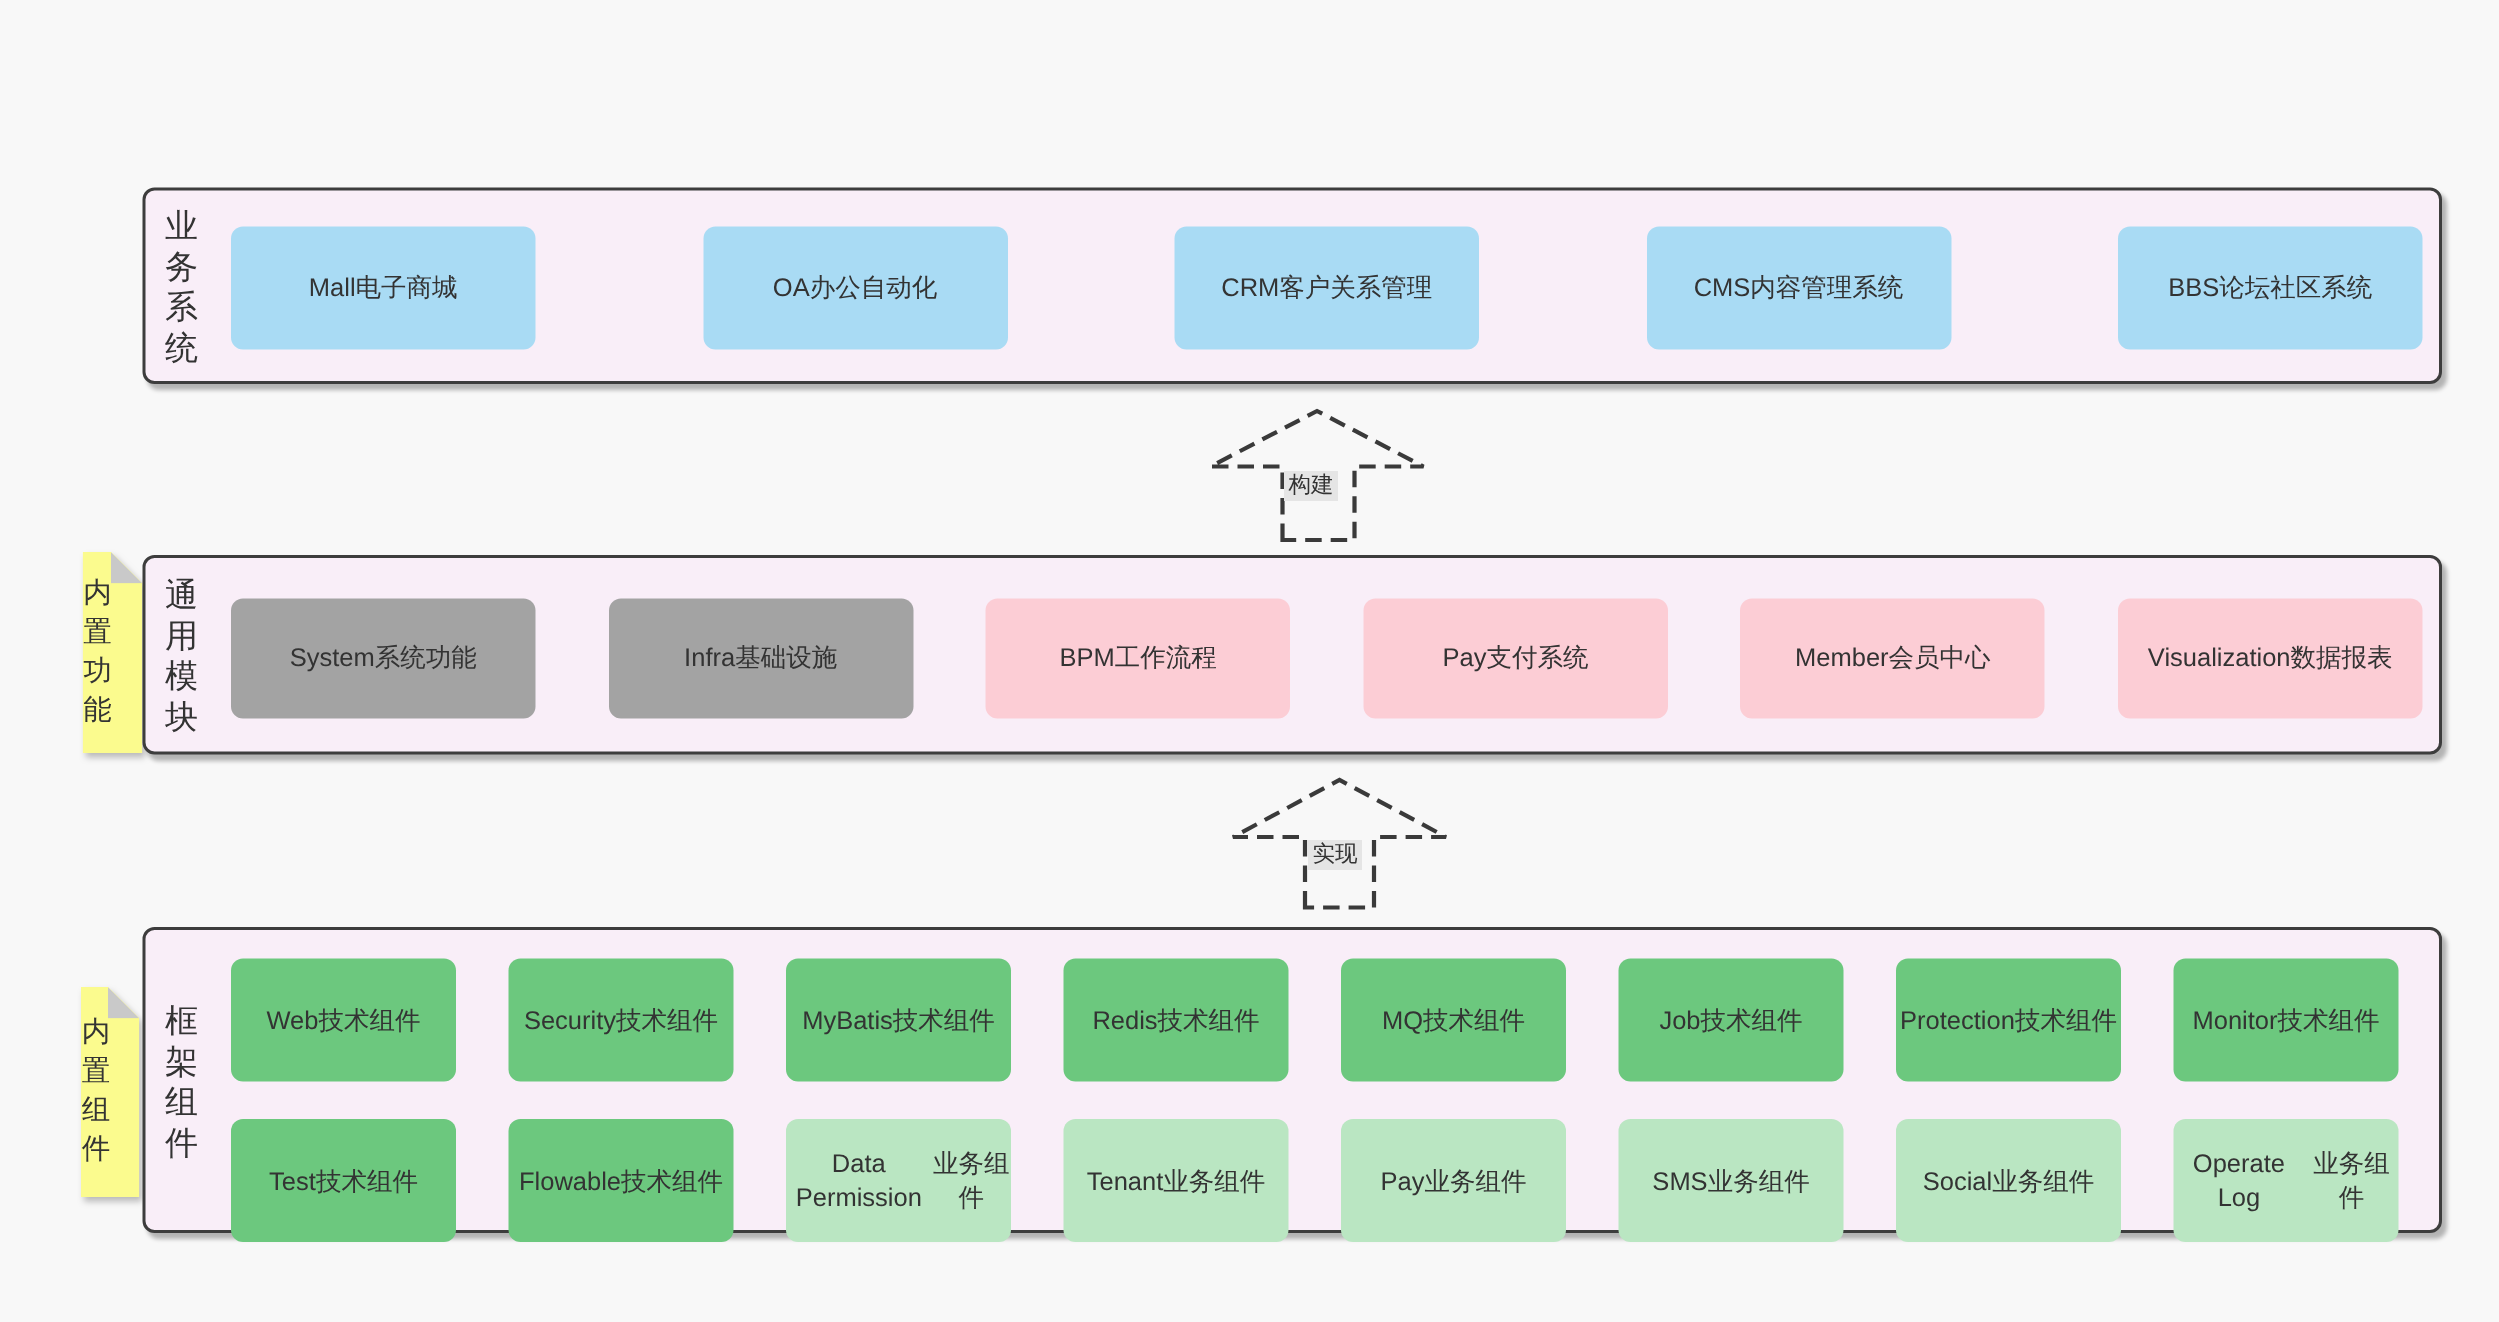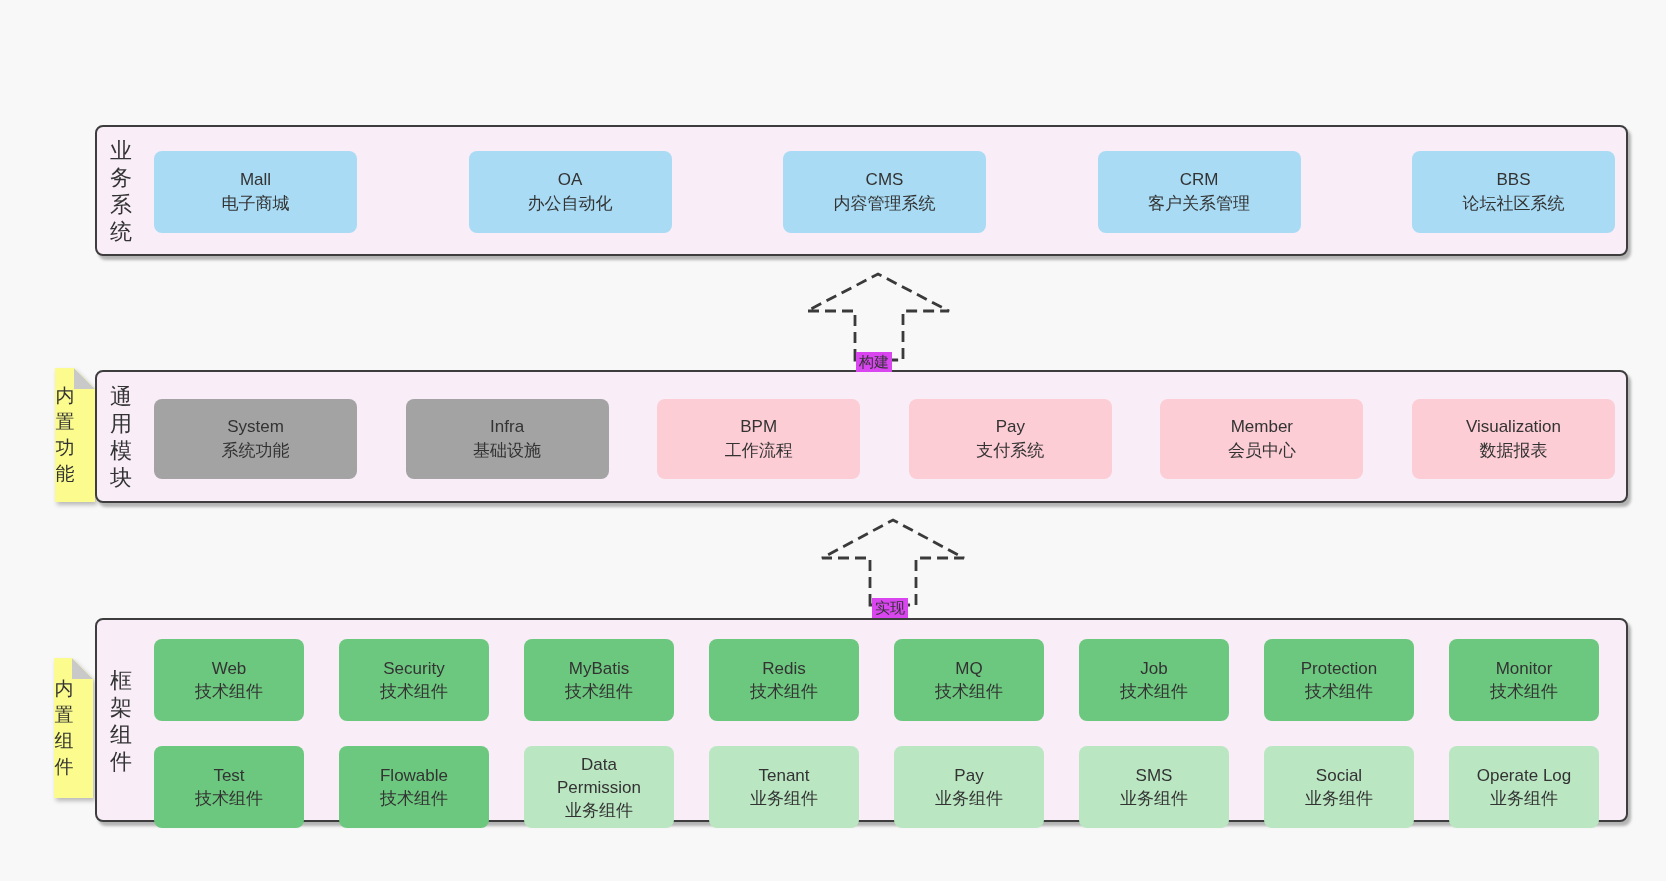--- a/index.html
+++ b/index.html
@@ -26,21 +26,21 @@
   }
   #layer-components .layer-label{align-items:flex-start;padding-top:47px;box-sizing:border-box;}
   
   .box-row{position:absolute;left:57px;display:flex;justify-content:space-between;}
   .row-l1{top:24px;width:1461px;}
   .row-l2{top:27px;width:1461px;}
   .row-l3a{top:19px;width:1445px;}
   .row-l3b{top:126px;width:1445px;}
   .box{
     width:203px;height:82px;border-radius:8px;
-    display:flex;flex-direction:column;align-items:center;justify-content:center;
+    display:flex;flex-direction:row;align-items:center;justify-content:center;
     text-align:center;font-size:17px;line-height:24px;color:#333;
   }
   .row-l2 .box{height:80px;}
   .row-l3a .box,.row-l3b .box{width:150px;line-height:23px;}
   .row-l3a .box .name,.row-l3b .box .name{max-width:104px;}
   .box.blue{background:#a9dbf4;}
   .box.red{background:#a3a3a3;}
   .box.pink{background:#fccdd5;}
   .box.green{background:#6cc87e;}
   .box.green-light{background:#bae6c2;}
@@ -58,22 +58,22 @@
   .note-text{
     display:block;width:20px;font-size:19px;line-height:26px;
     text-align:center;word-break:break-all;color:#333;
   }
   #note-builtin-features{left:55px;top:368px;width:40px;height:134px;}
   #note-builtin-components{left:54px;top:658px;width:39px;height:140px;}
   
   .arrows-svg{position:absolute;left:0;top:0;z-index:1;pointer-events:none;}
   .arrow-path{fill:none;stroke:#3a3a3a;stroke-width:2.8;stroke-dasharray:11 6;stroke-linejoin:miter;}
   .arrow-label{
-    position:absolute;z-index:3;background:#d946ef;color:#333;
-    font-size:15px;line-height:18px;padding:1px 3px;white-space:nowrap;margin-top:38px;
+    position:absolute;z-index:3;background:#e5e5e5;color:#333;
+    font-size:15px;line-height:18px;padding:1px 3px;white-space:nowrap;
   }
   #arrow-label-build{left:856px;top:314px;}
   #arrow-label-implement{left:872px;top:560px;}
 </style>
 </head>
 <body>
 
 <div class="page">
 
   <svg class="arrows-svg" width="1666" height="881" viewBox="0 0 1666 881">
@@ -103,26 +103,26 @@
     <div class="box-row row-l1">
       <div class="box blue">
         <div class="name">Mall</div>
         <div class="desc">电子商城</div>
       </div>
       <div class="box blue">
         <div class="name">OA</div>
         <div class="desc">办公自动化</div>
       </div>
       <div class="box blue">
+        <div class="name">CRM</div>
+        <div class="desc">客户关系管理</div>
+      </div>
+      <div class="box blue">
         <div class="name">CMS</div>
         <div class="desc">内容管理系统</div>
-      </div>
-      <div class="box blue">
-        <div class="name">CRM</div>
-        <div class="desc">客户关系管理</div>
       </div>
       <div class="box blue">
         <div class="name">BBS</div>
         <div class="desc">论坛社区系统</div>
       </div>
     </div>
   </div>
 
   <div class="layer" id="layer-modules">
     <div class="layer-label">

